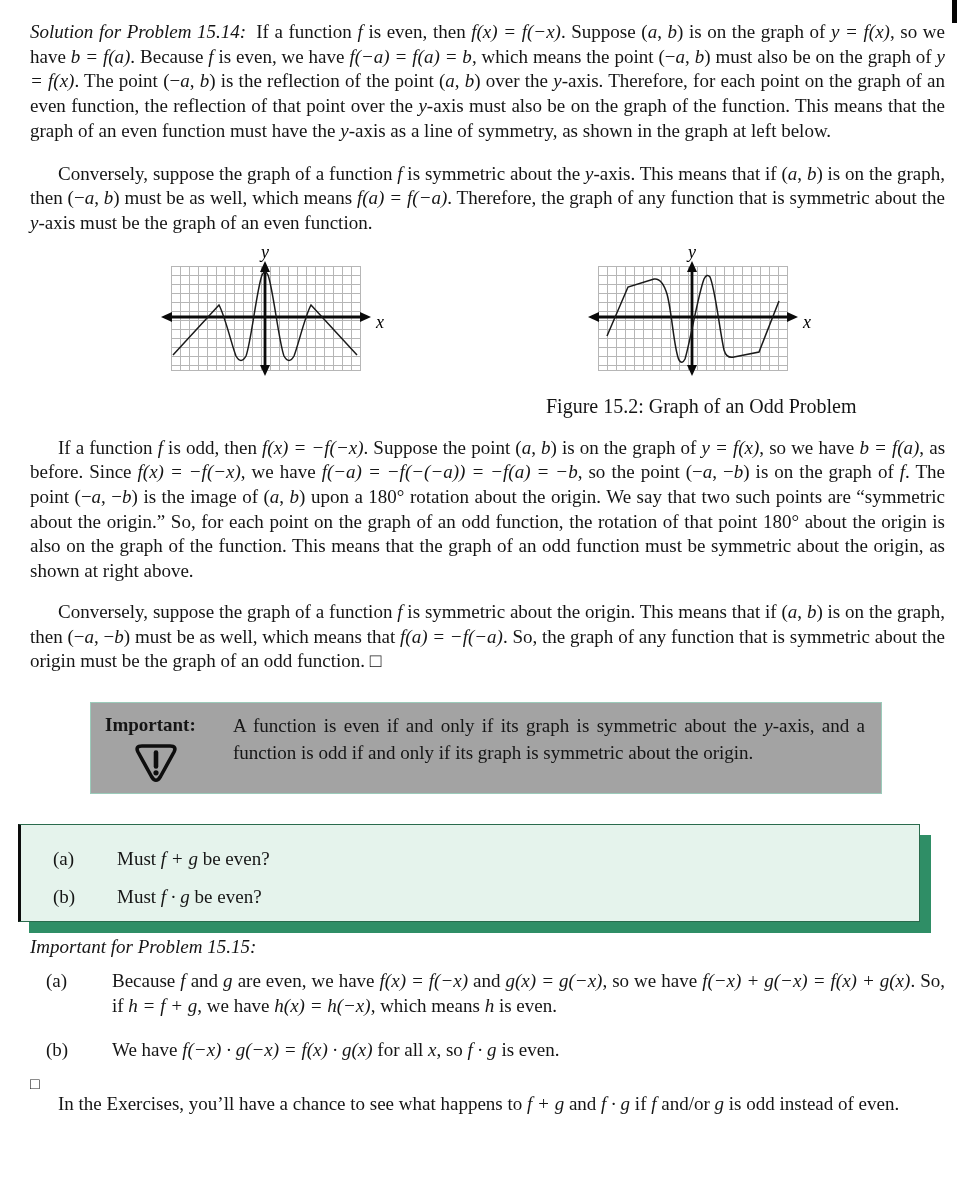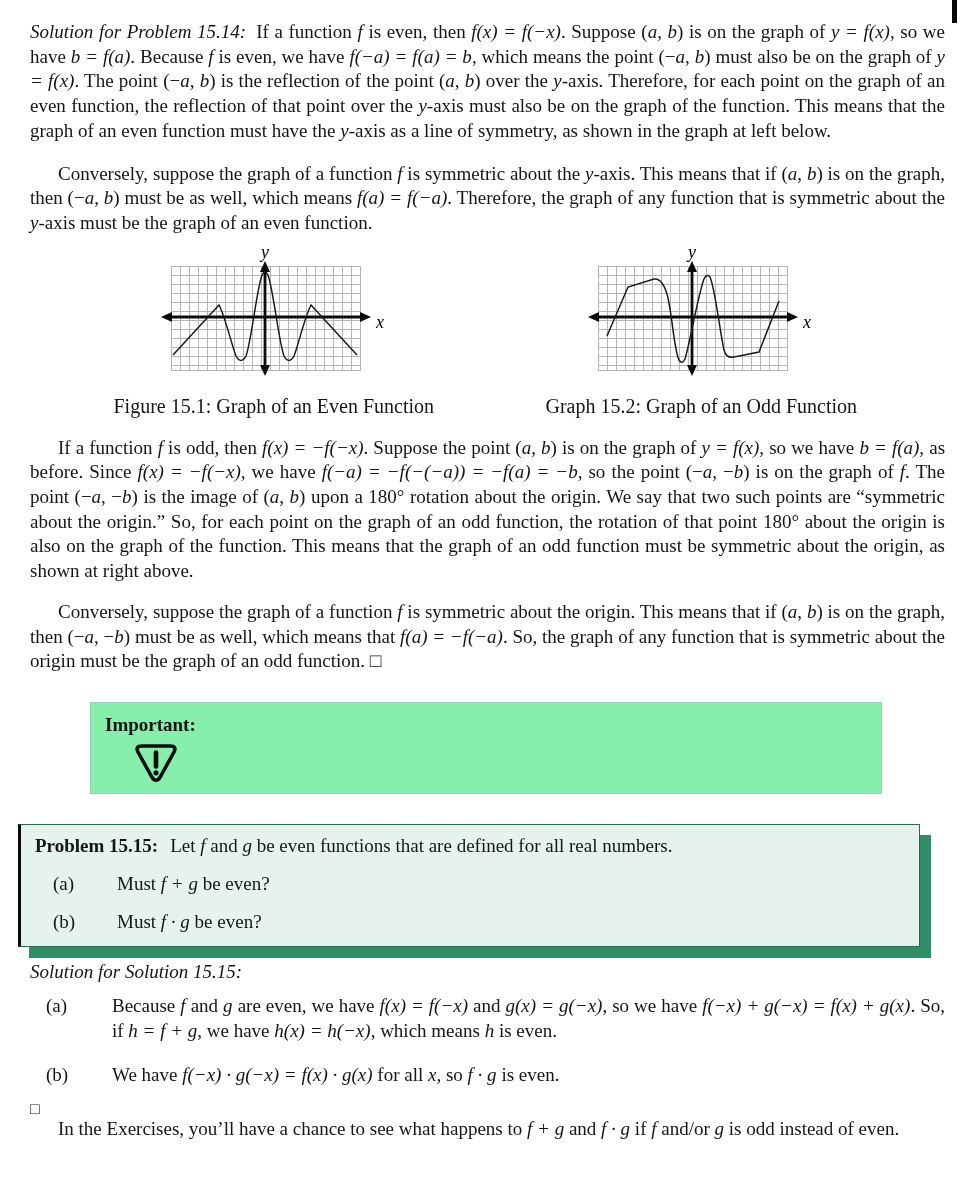--- a/index.html
+++ b/index.html
@@ -26,21 +26,21 @@
       repeating-linear-gradient(to bottom,#b6b6b6 0 1px,transparent 1px 9px);
     border-right:1px solid #b6b6b6;border-bottom:1px solid #b6b6b6;
   }
   .plotwrap svg{position:absolute;left:0;top:0;}
   .caption{font-size:20px;margin-top:13px;white-space:nowrap;}
   .axis-label{font-style:italic;font-size:18px;font-family:"Liberation Serif",serif;}
 
   
   .important{
     margin:28px 0 0 90px;width:792px;box-sizing:border-box;
-    background:#86efac;border:1px solid #9bcbba;
+    background:#a3a3a3;border:1px solid #9bcbba;
     padding:9px 16px 9px 14px;
     display:grid;grid-template-columns:128px 1fr;
   }
   .imp-left{display:flex;flex-direction:column;}
   .imp-label{font-weight:bold;font-size:19px;line-height:26px;}
   .imp-icon{margin:4px 0 0 28px;}
   .imp-text{font-size:19px;line-height:27px;text-align:justify;}
 
   
   .problem{
@@ -93,73 +93,70 @@
 
         <line x1="106" y1="22" x2="106" y2="122" stroke="#0a0a0a" stroke-width="2.8"></line>
         <polygon points="106,15 101,26 111,26" fill="#0a0a0a"></polygon>
         <polygon points="106,130 101,119 111,119" fill="#0a0a0a"></polygon>
 
         <path d="M 14 109 L 60 59 C 66 70 73 100 77 110 Q 82 119 87 110 C 92 97 98 42 103 29 Q 106 23 109 29 C 114 42 120 97 125 110 Q 130 119 135 110 C 139 100 146 70 152 59 L 198 109" fill="none" stroke="#1a1a1a" stroke-width="1.5"></path>
         <text x="106" y="12" text-anchor="middle" class="axis-label">y</text>
         <text x="221" y="82" text-anchor="middle" class="axis-label">x</text>
       </svg>
     </div>
-    <div class="caption">Figure 15.1: Graph of an Even Function</div>
   </div>
 
   <div class="figure">
     <div class="plotwrap">
       <div class="gridbg"></div>
       <svg width="230" height="136" viewBox="0 0 230 136">
         <line x1="10" y1="71" x2="204" y2="71" stroke="#0a0a0a" stroke-width="2.8"></line>
         <polygon points="2,71 13,66 13,76" fill="#0a0a0a"></polygon>
         <polygon points="212,71 201,66 201,76" fill="#0a0a0a"></polygon>
         <line x1="106" y1="22" x2="106" y2="122" stroke="#0a0a0a" stroke-width="2.8"></line>
         <polygon points="106,15 101,26 111,26" fill="#0a0a0a"></polygon>
         <polygon points="106,130 101,119 111,119" fill="#0a0a0a"></polygon>
 
         <path d="M 21 90 L 42 41 L 68 33 C 74 32 78 38 81 48 C 86 66 88 104 93 114 Q 96 119 99 113 C 104 97 112 49 118 33 Q 121 27 124 31 C 129 42 134 86 138 104 C 140 111 144 112 148 111 L 173 106 L 193 55" fill="none" stroke="#1a1a1a" stroke-width="1.5"></path>
         <text x="106" y="12" text-anchor="middle" class="axis-label">y</text>
         <text x="221" y="82" text-anchor="middle" class="axis-label">x</text>
       </svg>
     </div>
-    <div class="caption">Graph 15.2: Graph of an Odd Function</div>
+    <div class="caption">Figure 15.2: Graph of an Odd Problem</div>
   </div>
 </div>
 
 <p class="para indent" style="margin-top:18px">If a function <i>f</i> is odd, then <i>f(x) = −f(−x)</i>.  Suppose the point (<i>a</i>, <i>b</i>) is on the graph of <i>y = f(x)</i>, so we have <i>b = f(a)</i>, as before.  Since <i>f(x) = −f(−x)</i>, we have <i>f(−a) = −f(−(−a)) = −f(a) = −b</i>, so the point (−<i>a</i>, −<i>b</i>) is on the graph of <i>f</i>.  The point (−<i>a</i>, −<i>b</i>) is the image of (<i>a</i>, <i>b</i>) upon a 180° rotation about the origin. We say that two such points are “symmetric about the origin.”  So, for each point on the graph of an odd function, the rotation of that point 180° about the origin is also on the graph of the function.  This means that the graph of an odd function must be symmetric about the origin, as shown at right above.</p>
 
 <p class="para indent" style="margin-top:16px">Conversely, suppose the graph of a function <i>f</i> is symmetric about the origin.  This means that if (<i>a</i>, <i>b</i>) is on the graph, then (−<i>a</i>, −<i>b</i>) must be as well, which means that <i>f(a) = −f(−a)</i>.  So, the graph of any function that is symmetric about the origin must be the graph of an odd function. □</p>
 
 <div class="important">
   <div class="imp-left">
     <span class="imp-label">Important:</span>
     <svg class="imp-icon" width="46" height="42" viewBox="0 0 46 42">
       <path d="M 9 4 L 37 4 Q 44 4 41 10 L 27.5 34.5 Q 23 42 18.5 34.5 L 5 10 Q 2 4 9 4 Z" fill="none" stroke="#0e0e0e" stroke-width="3.6" stroke-linejoin="round"></path>
       <line x1="23" y1="10.5" x2="23" y2="24.5" stroke="#0e0e0e" stroke-width="4.6" stroke-linecap="round"></line>
       <circle cx="23" cy="30.8" r="2.6" fill="#0e0e0e"></circle>
     </svg>
   </div>
+  <div class="imp-text">A function is even if and only if its graph is symmetric about the <i>y</i>-axis, and a function is odd if and only if its graph is symmetric about the origin.</div>
 </div>
 
 <div class="problem">
-  <div>
-    <span class="prob-title">Problem 15.15:</span><span>Let <i>f</i> and <i>g</i> be even functions that are defined for all real numbers.</span>
-  </div>
   <div class="prob-item">
     <span class="itm-label">(a)</span>
     <span class="itm-text">Must <i>f + g</i> be even?</span>
   </div>
   <div class="prob-item">
     <span class="itm-label">(b)</span>
     <span class="itm-text">Must <i>f · g</i> be even?</span>
   </div>
 </div>
 
-<p class="sol-header">Solution for Solution 15.15:</p>
+<p class="sol-header">Important for Problem 15.15:</p>
 
 <div class="sol-item">
   <span class="itm-label">(a)</span>
   <span class="itm-text">Because <i>f</i> and <i>g</i> are even, we have <i>f(x) = f(−x)</i> and <i>g(x) = g(−x)</i>, so we have <i>f(−x) + g(−x) = f(x) + g(x)</i>. So, if <i>h = f + g</i>, we have <i>h(x) = h(−x)</i>, which means <i>h</i> is even.</span>
 </div>
 
 <div class="sol-item second">
   <span class="itm-label">(b)</span>
   <span class="itm-text">We have <i>f(−x) · g(−x) = f(x) · g(x)</i> for all <i>x</i>, so <i>f · g</i> is even.</span>
 </div>

